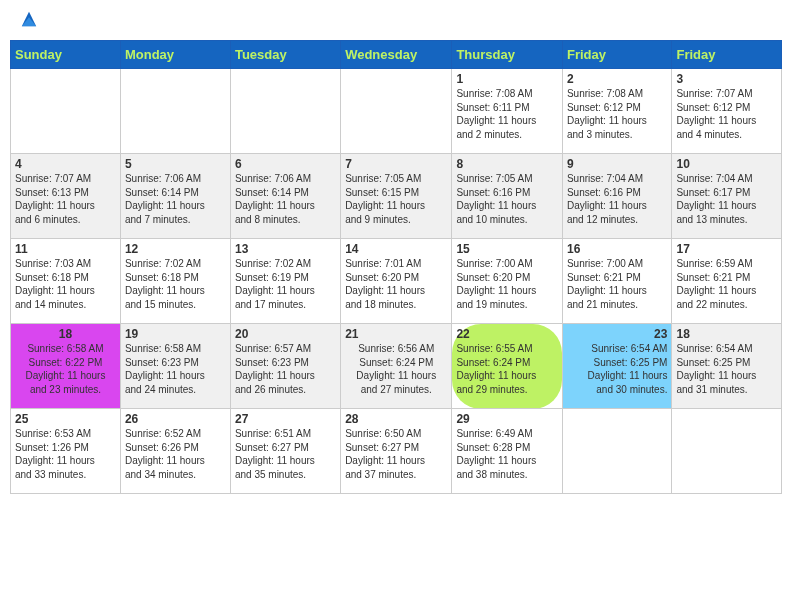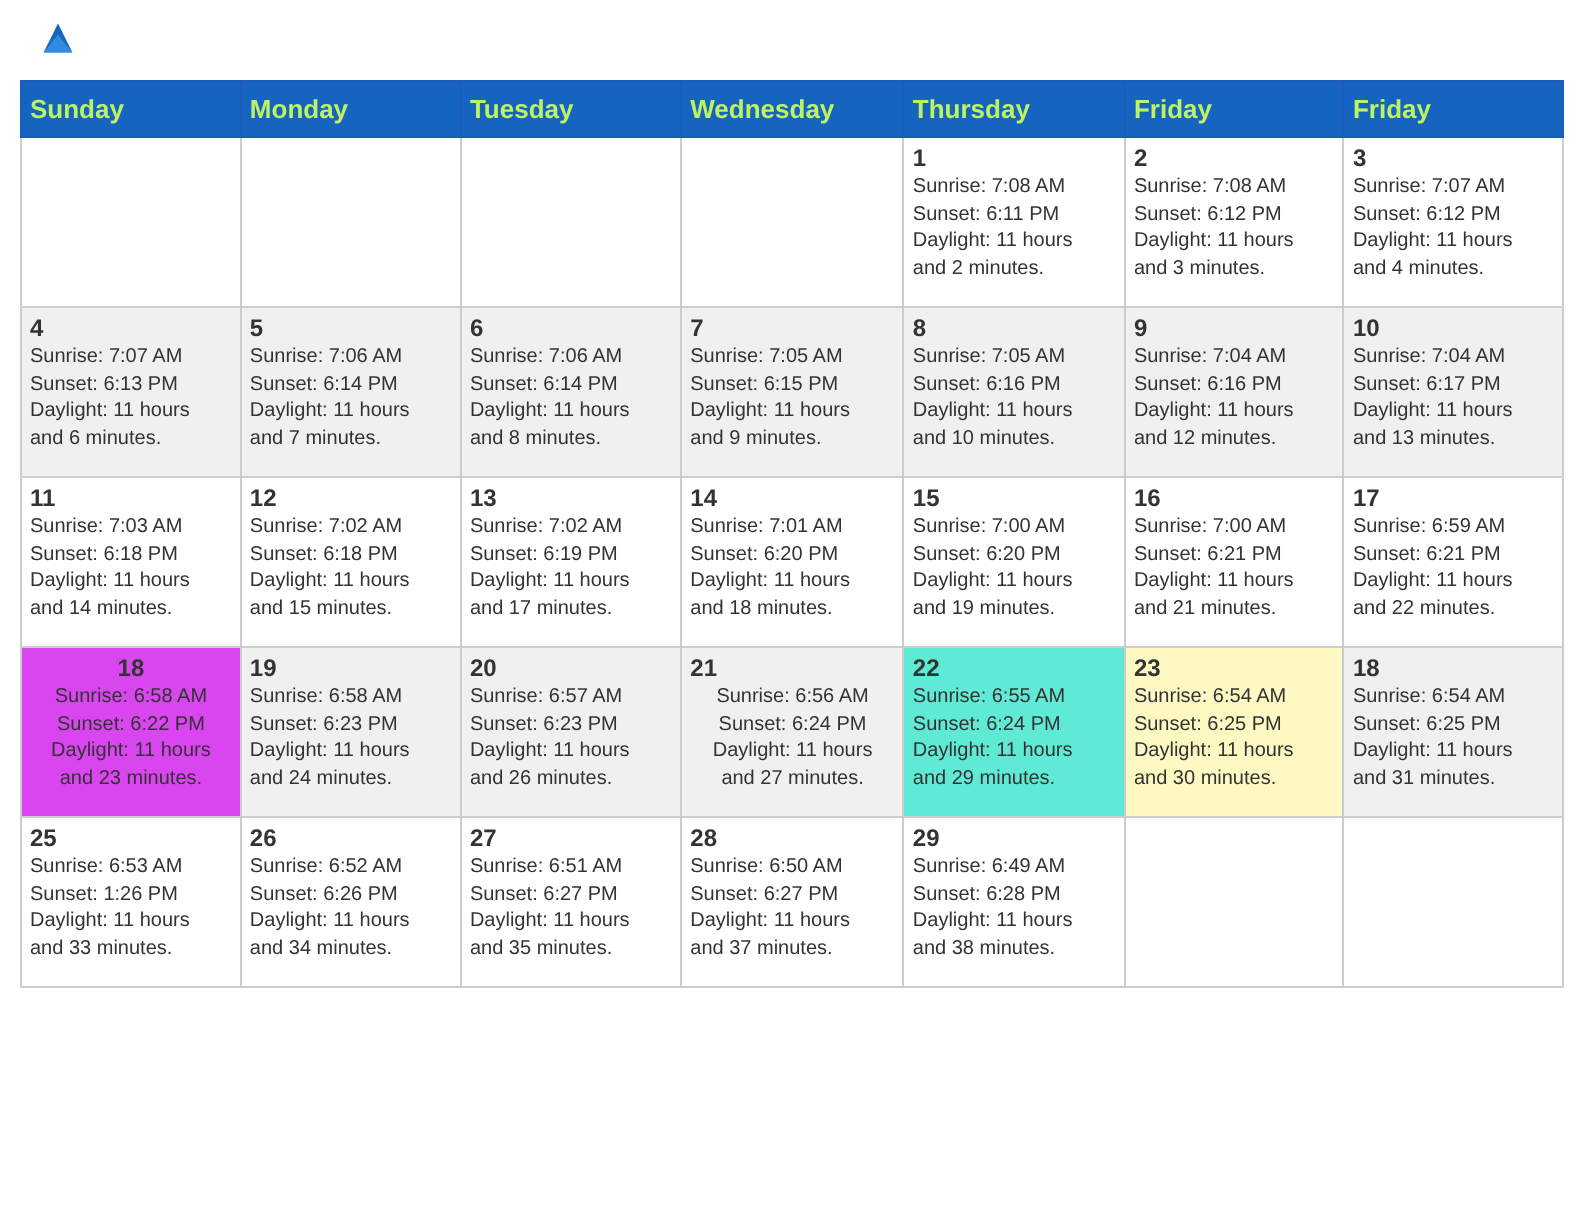--- a/index.html
+++ b/index.html
@@ -276,28 +276,28 @@
 Daylight: 11 hours
 and 26 minutes.</div>
         </td>
         <td style="background: rgb(240, 240, 240);">
           <span class="day-number">21</span>
           <div class="day-info" style="white-space: pre-line; text-align: center;">Sunrise: 6:56 AM
 Sunset: 6:24 PM
 Daylight: 11 hours
 and 27 minutes.</div>
         </td>
-        <td style="background: #5eead4;">
+        <td style="background: #bef264; border-radius: 29px;">
           <span class="day-number">22</span>
           <div class="day-info" style="white-space: pre-line;">Sunrise: 6:55 AM
 Sunset: 6:24 PM
 Daylight: 11 hours
 and 29 minutes.</div>
         </td>
-        <td style="background: #fef9c3;">
+        <td style="background: #7dd3fc; text-align: right;">
           <span class="day-number">23</span>
           <div class="day-info" style="white-space: pre-line;">Sunrise: 6:54 AM
 Sunset: 6:25 PM
 Daylight: 11 hours
 and 30 minutes.</div>
         </td>
         <td style="background: rgb(240, 240, 240);">
           <span class="day-number">18</span>
           <div class="day-info" style="white-space: pre-line;">Sunrise: 6:54 AM
 Sunset: 6:25 PM

